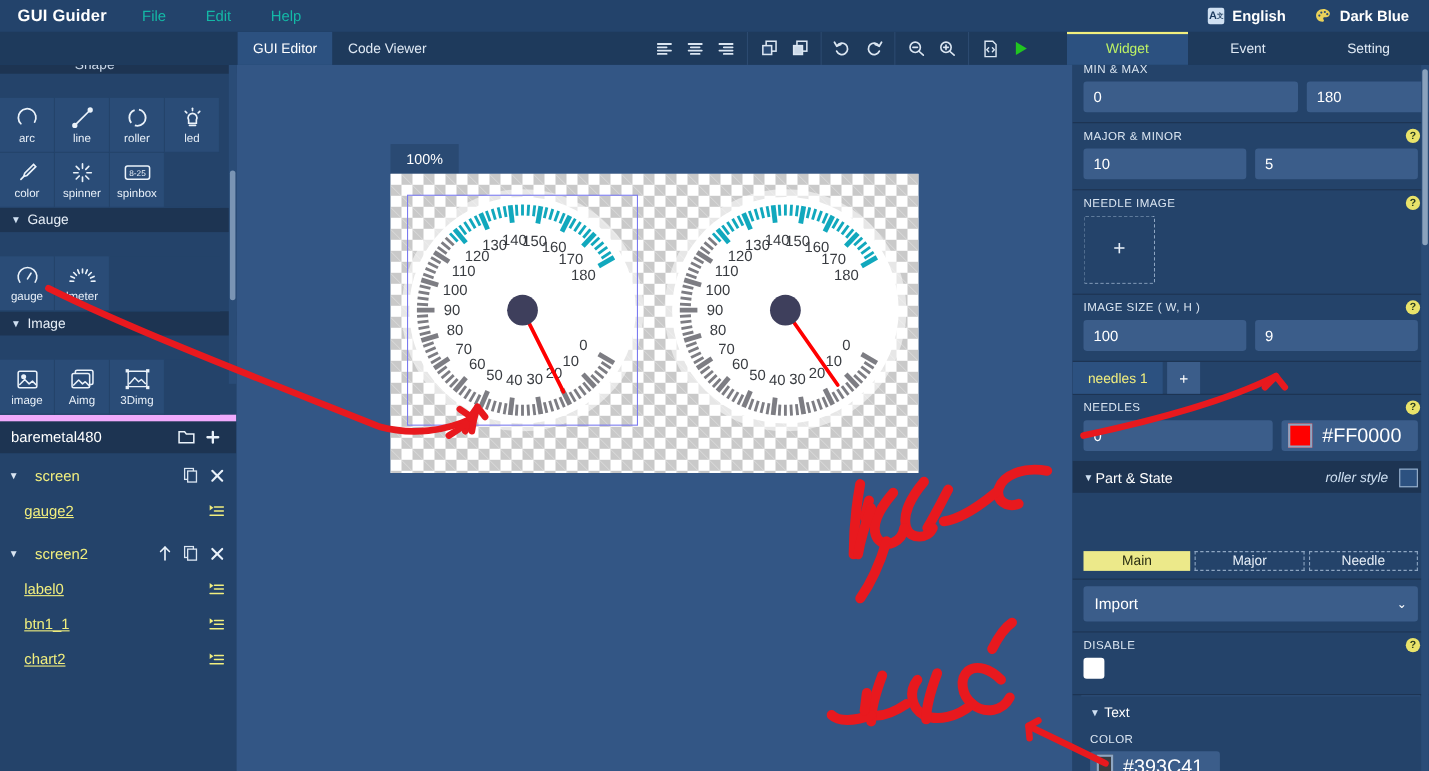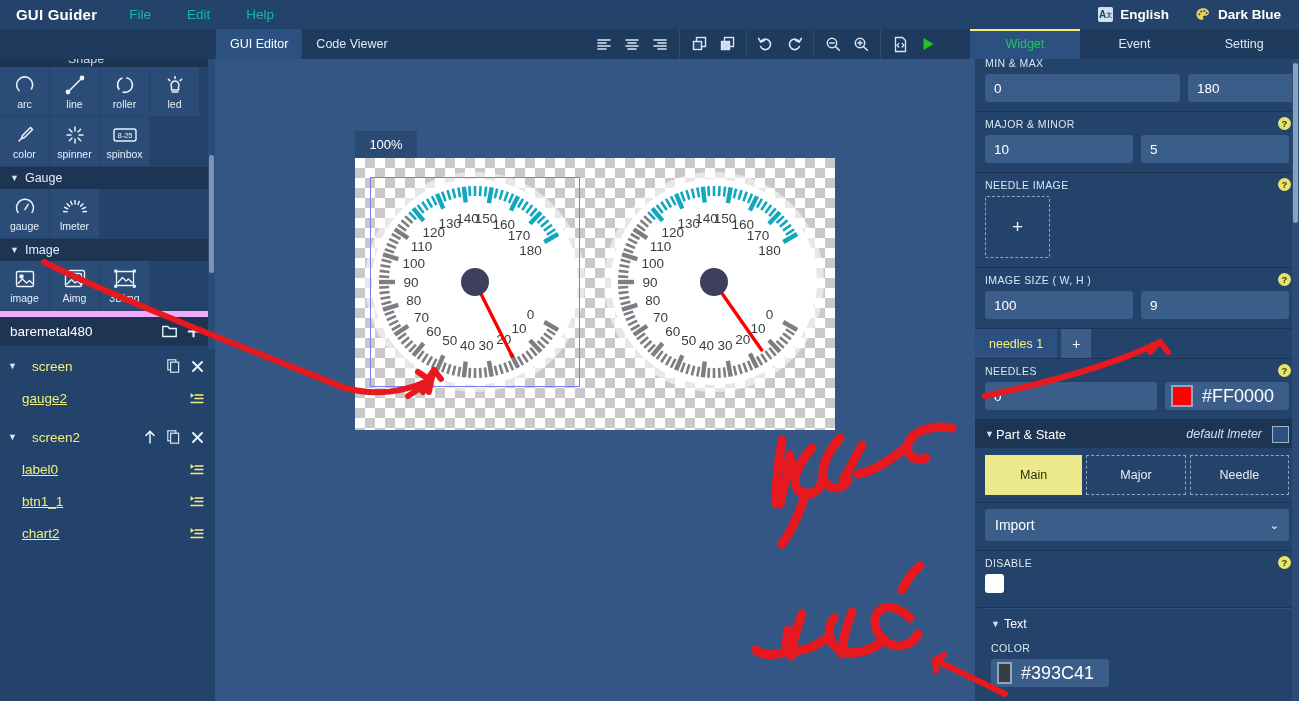--- a/index.html
+++ b/index.html
@@ -40,31 +40,31 @@
   .ctab { font-size:12.5px; padding:0 14px; line-height:30px; color:#dfe9f4;}
   .ctab.active { background:#2c5180; color:#ffffff;}
 
   .toolbar { position:absolute; left:585px; top:0; height:30px; display:flex; align-items:center;}
   .tgroup { display:flex; align-items:center; height:30px; padding:0 5px; border-right:1px solid #2c4a70;}
   .tgroup:last-child{border-right:none;}
   .tbtn { width:28px;height:26px;display:flex;align-items:center;justify-content:center;}
 
   .rtabs { position:absolute; right:0; top:0; width:329px; height:30px; display:flex; align-items:stretch;}
   .rtab { flex:1; font-size:12.5px; line-height:30px; text-align:center; color:#dfe9f4; position:relative;}
-  .rtab.active { background:#2c5180; color:#22c55e;}
+  .rtab.active { background:#2c5180; color:#bef264;}
   .rtab.active:after{content:"";position:absolute;left:0;right:0;top:0;height:2px;background:#f2ef7e;}
 
   
   .left { position:absolute; left:0; top:59px; width:215px; height:642px; background:#24436a; overflow:hidden;}
   .sec-head {
     background:#1d3452; font-size:12.5px; color:#e6eef7; padding:4px 10px; height:22px;
     display:flex; align-items:center; gap:6px;
   }
   .caret { font-size:9px; color:#cfe0f2;}
-  .wgrid { display:flex; flex-wrap:wrap; }
+  .wgrid { display:flex; flex-wrap:wrap;margin-top:22px; }
   .wcell {
     width:50px; height:50px; background:#2a4c77; border-right:1px solid #24436a; border-bottom:1px solid #24436a;
     display:flex; flex-direction:column; align-items:center; justify-content:center; gap:3px;
   }
   .wcell .lbl { font-size:10.5px; color:#e7eff8; line-height:1;}
   .wcell .ico { height:22px; display:flex;align-items:center;justify-content:center;}
   .wfill { width:50px;height:50px;background:#24436a;border-bottom:1px solid #24436a;}
   .shape-cut { height:8px; background:#1d3452; position:relative;}
   .shape-cut span{position:absolute;left:68px;top:-7px;font-size:12.5px;color:#c8d7e8;}
 
@@ -134,21 +134,21 @@
   .nplus { background:#3b5d8a; color:#ffffff; font-size:14px; width:30px; display:flex;align-items:center;justify-content:center; margin-left:4px;}
   .colorchip { width:22px;height:22px;border:2px solid #8ea6c2; display:inline-block; vertical-align:middle;}
   .colorfield { display:flex;align-items:center;gap:0; background:#3b5d8a;border-radius:3px; height:28px; padding:0 6px;}
   .colorfield .hex { font-size:18px;color:#ffffff;padding:0 9px;}
   .partstate-head {
     display:flex;align-items:center; background:#1d3452; height:28px; padding:0 10px; font-size:13px; color:#ffffff;
   }
   .partstate-head .ds { margin-left:auto; font-style:italic; font-size:12.5px; color:#cfe0f2; margin-right:10px;}
   .chk-sq { width:17px;height:17px;border:1px solid #9db4ce; background:#2c5180;}
   .parts { display:flex; gap:4px; padding:7px 10px; border-bottom:1px solid #1d3452;}
-  .part { flex:1; height:40px; display:flex;align-items:center;justify-content:center; font-size:12.5px; color:#e7eff8; border:1px dashed #8ea6c2;}
+  .part { flex:1; height:18px; display:flex;align-items:center;justify-content:center; font-size:12.5px; color:#e7eff8; border:1px dashed #8ea6c2;margin-top:46px;}
   .part.active { background:#ece98a; color:#2b2f13; border:none;}
   .selectbox {
     background:#3b5d8a;border-radius:3px;height:32px;display:flex;align-items:center;
     padding:0 10px; font-size:14px;color:#ffffff; position:relative;
   }
   .selectbox .chev { margin-left:auto; font-size:11px;}
   .chk-white { width:19px;height:19px;background:#ffffff;border-radius:3px;}
   .subsec { margin:0 8px; border-top:1px solid #30537f;}
   .subsec-head { font-size:12.5px; color:#ffffff; padding:8px 4px 7px 8px; display:flex;align-items:center;gap:4px;}
 
@@ -859,21 +859,21 @@
         <div class="colorfield" style="flex:1.1">
           <span class="colorchip" style="background:#FF0000"></span>
           <span class="hex">#FF0000</span>
         </div>
       </div>
     </div>
 
     <div class="partstate-head">
       <span class="caret" style="margin-right:2px">▼</span>
       <span>Part &amp; State</span>
-      <span class="ds">default lmeter</span>
+      <span class="ds">roller style</span>
       <span class="chk-sq"></span>
     </div>
 
     <div class="parts">
       <div class="part active">Main</div>
       <div class="part">Major</div>
       <div class="part">Needle</div>
     </div>
 
     <div class="pblock">

